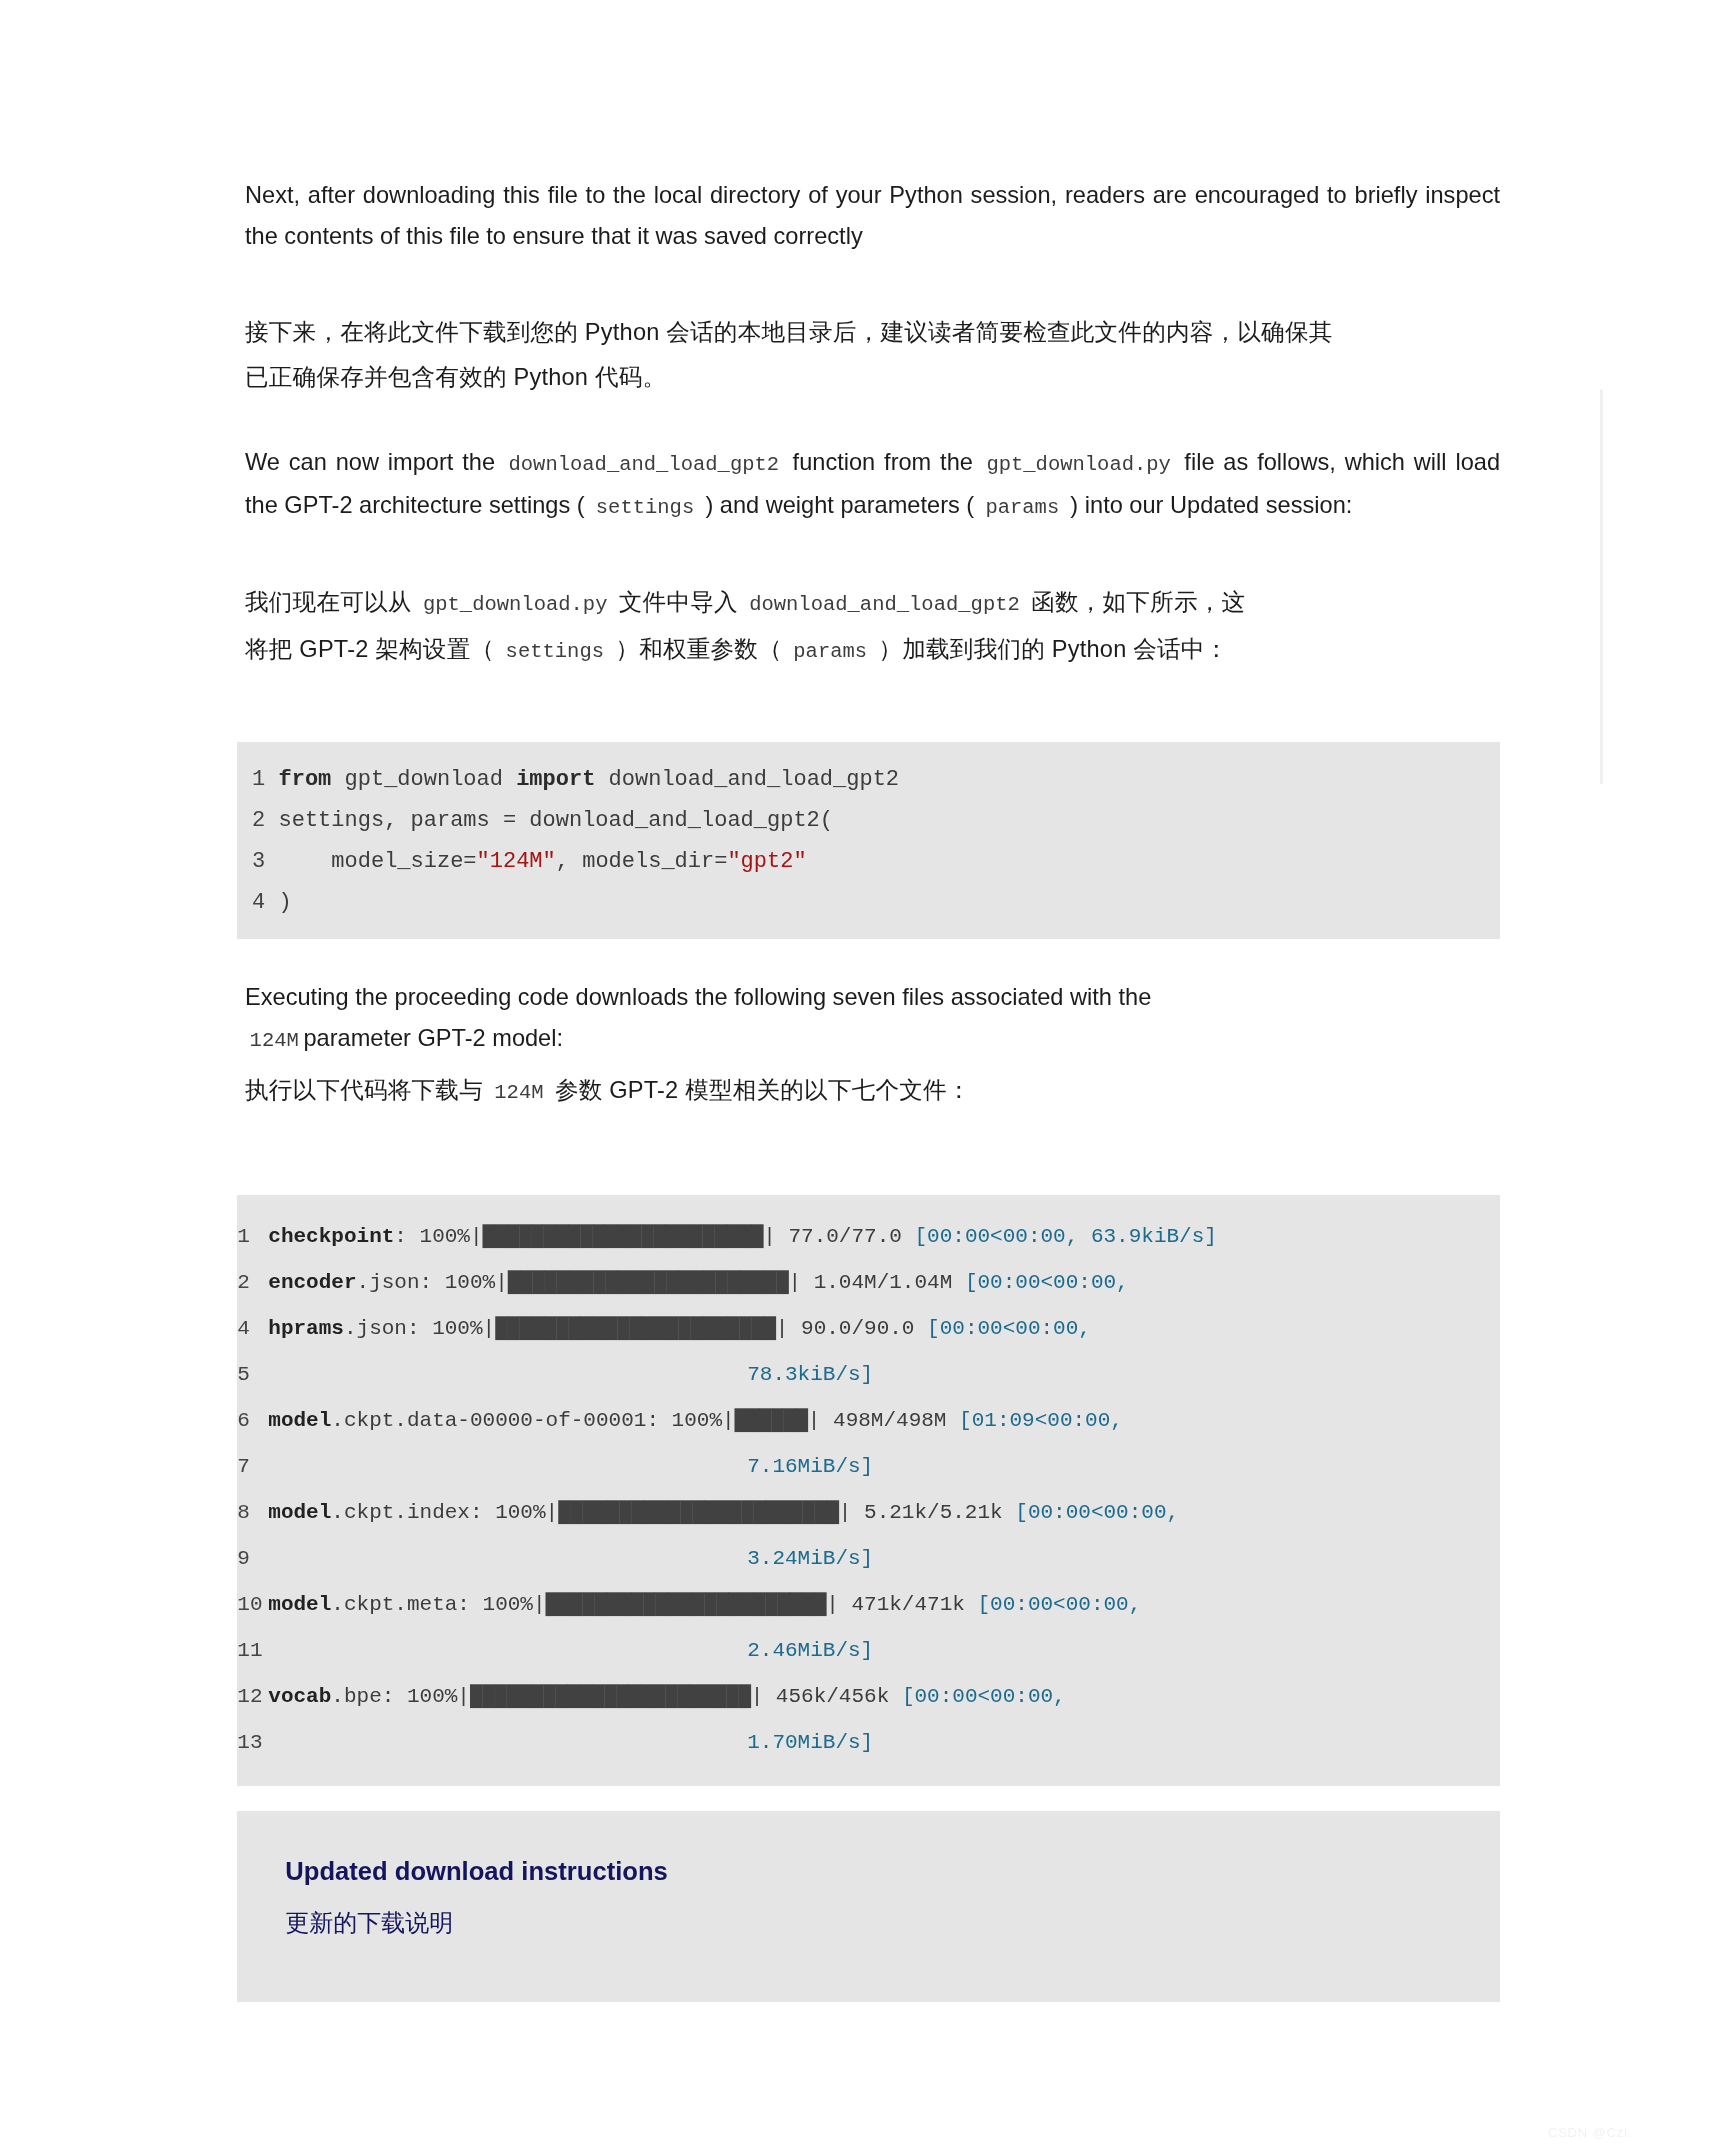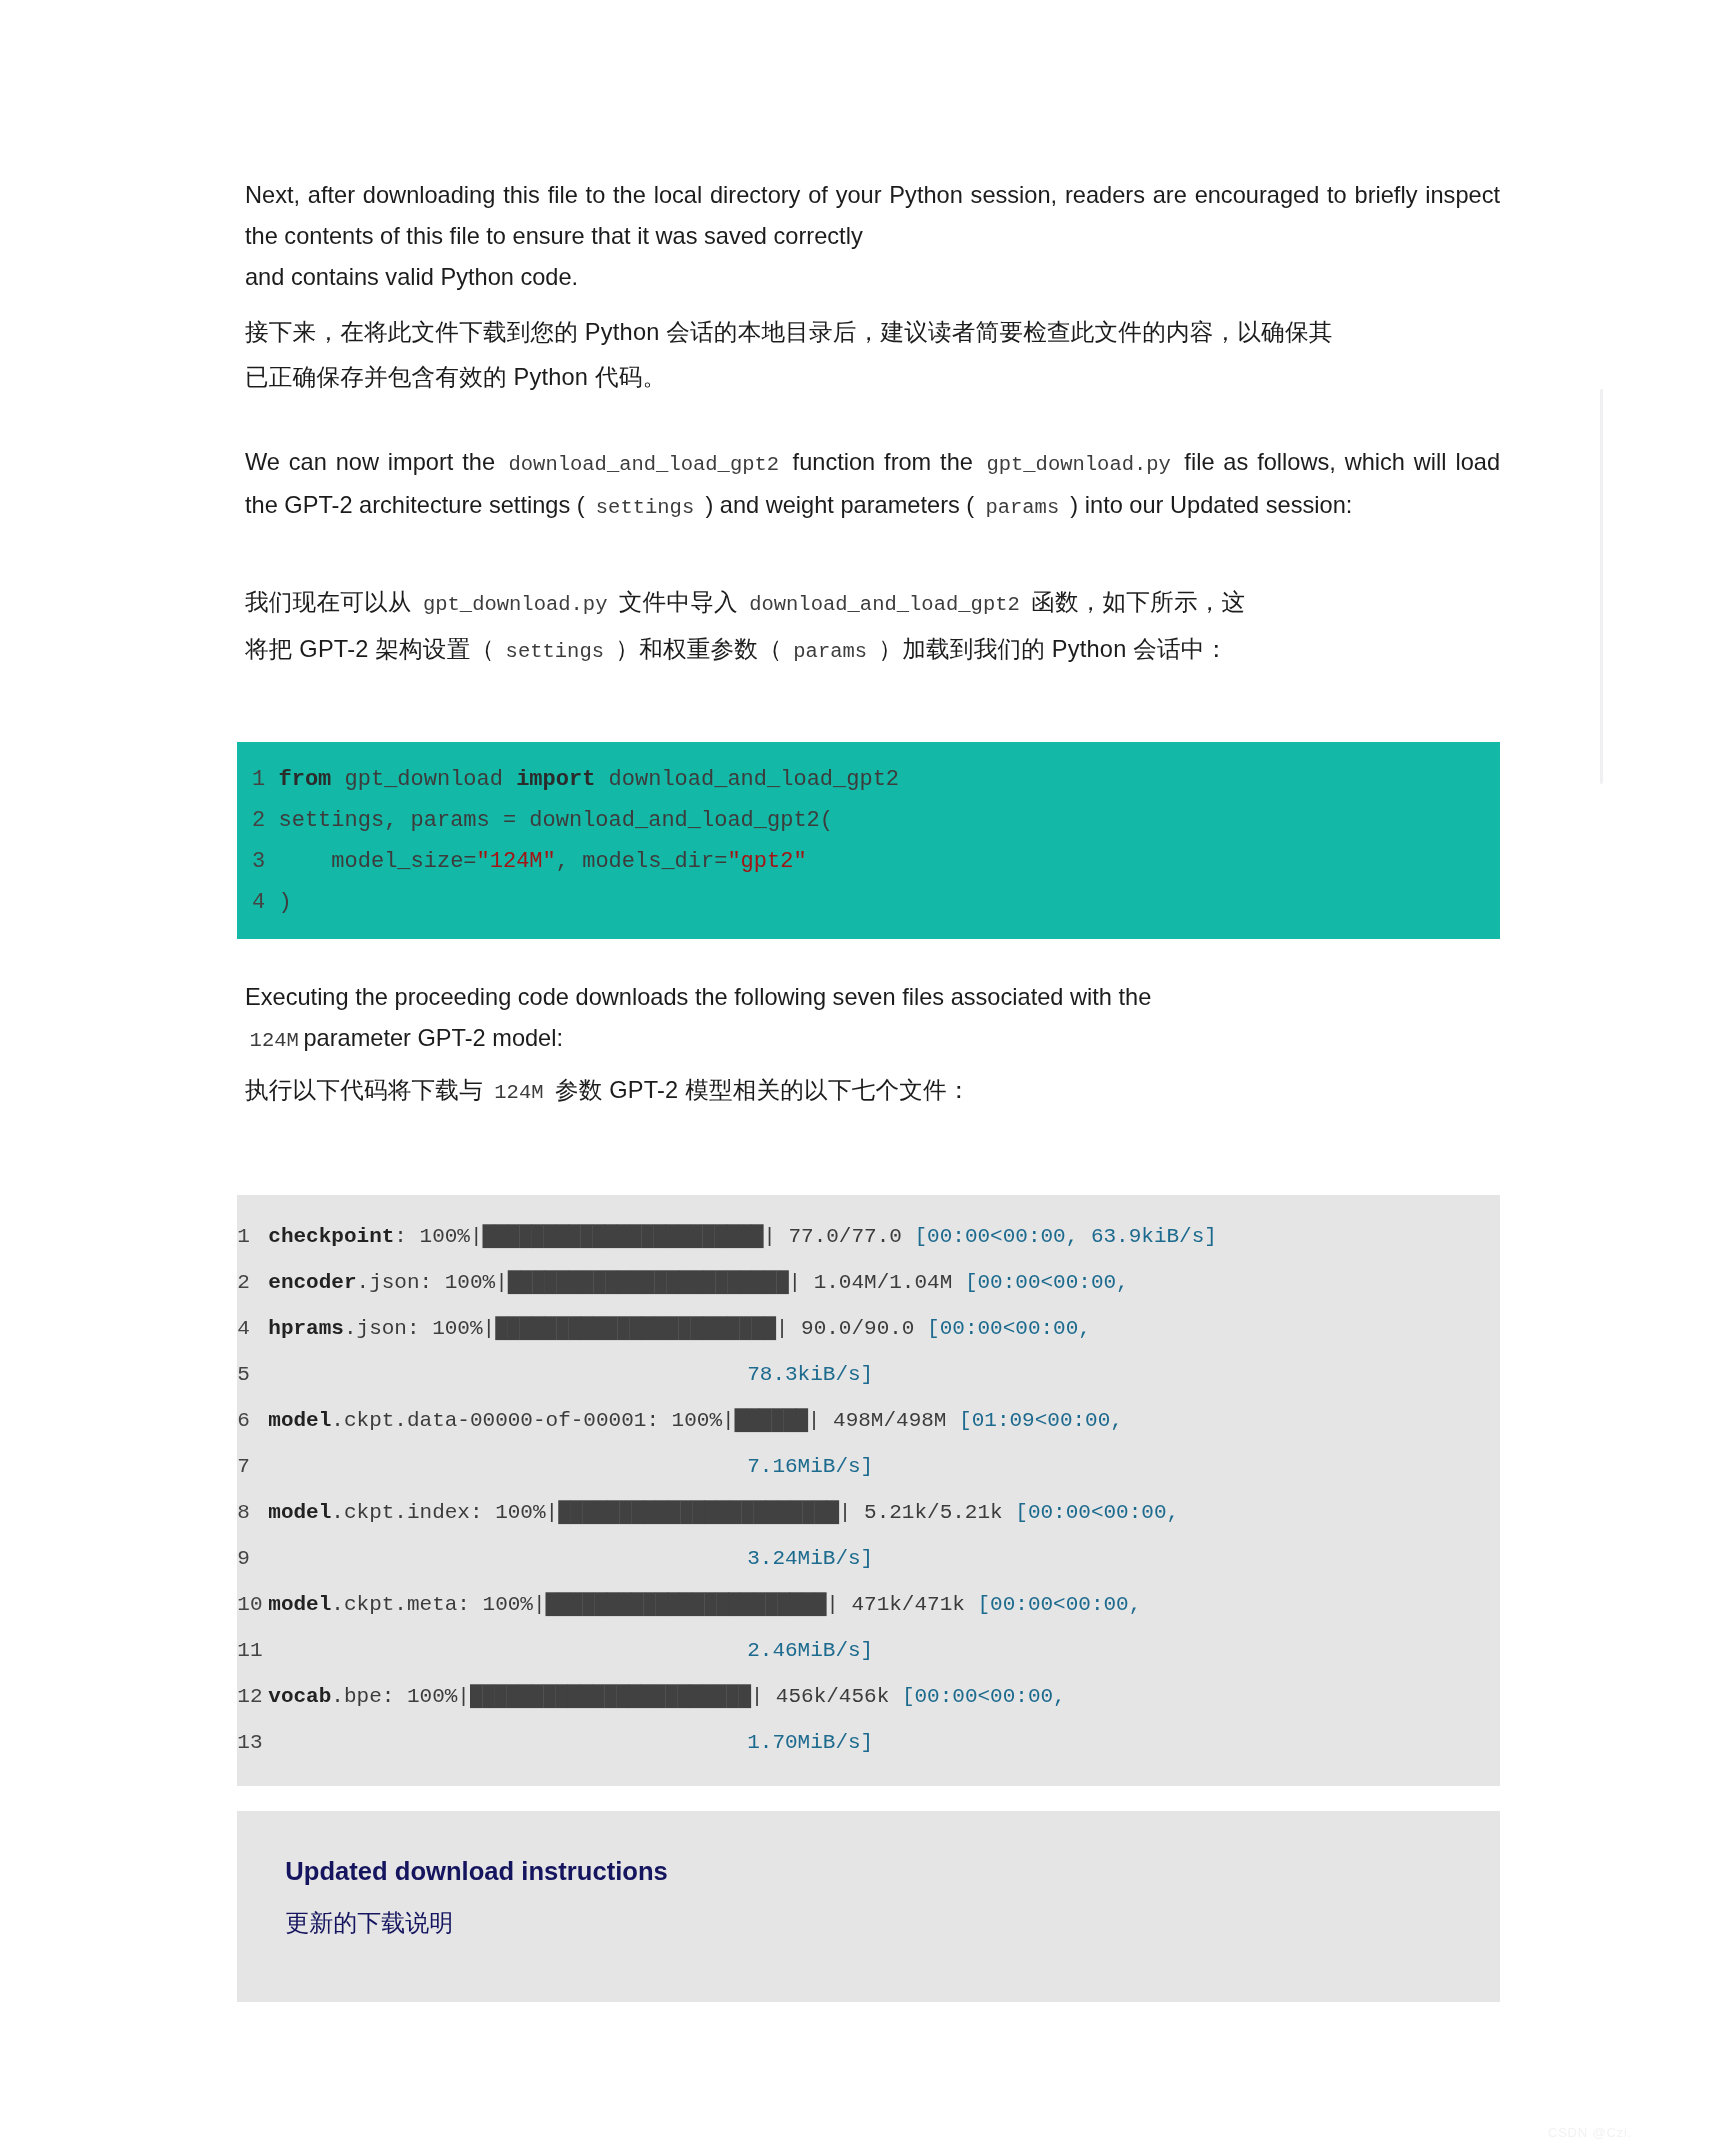--- a/index.html
+++ b/index.html
@@ -53,21 +53,21 @@
     font-family: "Liberation Mono", "DejaVu Sans Mono", monospace;
     font-size: 20.5px;
     color: #3d3d3d;
     padding: 0 4.6px;
     letter-spacing: 0px;
     white-space: nowrap;
   }
 
   
   .codeblock {
-    background: #14b8a6;
+    background: #e5e5e5;
     font-family: "Liberation Mono", "DejaVu Sans Mono", monospace;
     font-size: 22px;
     line-height: 41px;
     color: #3c3c3c;
     box-sizing: border-box;
   }
   .code-line {
     white-space: pre;
     display: block;
   }
@@ -149,21 +149,20 @@
 
 <div class="page">
 
   <div class="scroll-track"></div>
 
   <div class="content">
 
     <div class="para" style="position:absolute; left:0; top:175px; width:1255px;">
       <span>Next, after downloading this file to the local directory of your Python session, readers are</span>
       <span>encouraged to briefly inspect the contents of this file to ensure that it was saved correctly</span>
-      <span class="lastline">and contains valid Python code.</span>
     </div>
 
     <div class="para cjk" style="position:absolute; left:0; top:310px; width:1255px;">
       <span>接下来，在将此文件下载到您的 Python 会话的本地目录后，建议读者简要检查此文件的内容，以确保其</span><br>
       <span>已正确保存并包含有效的 Python 代码。</span>
     </div>
 
     <div class="para" style="position:absolute; left:0; top:442px; width:1255px; text-align:justify;">
       <span>We can now import the</span>
       <code class="inline">download_and_load_gpt2</code>

